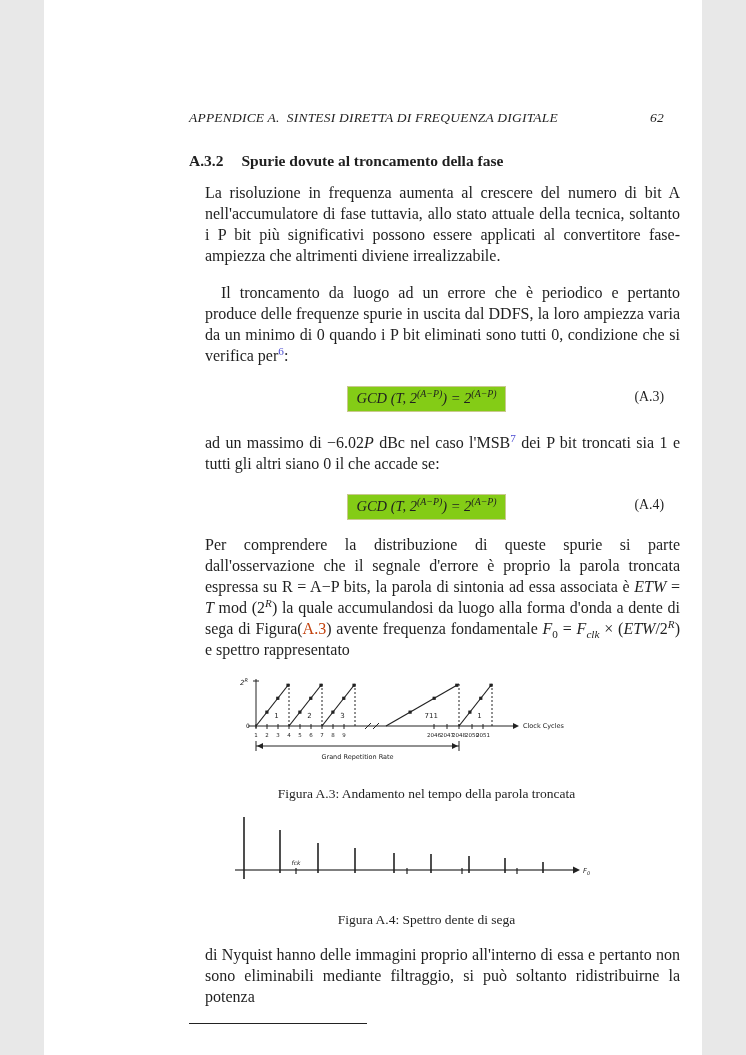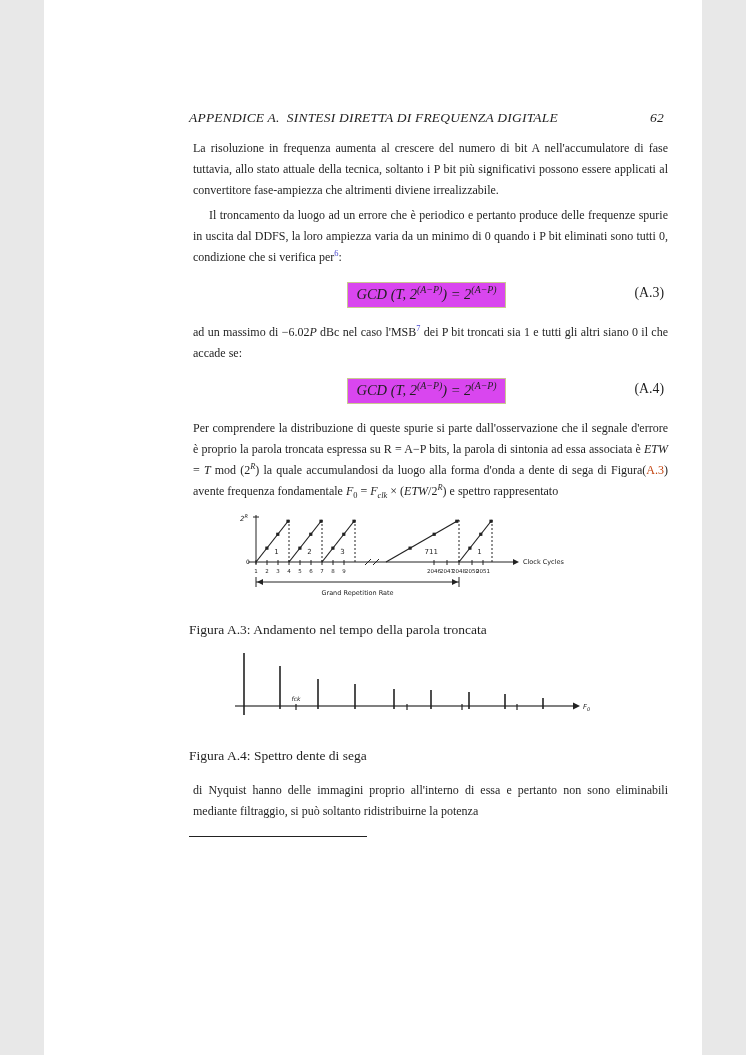--- a/index.html
+++ b/index.html
@@ -19,61 +19,65 @@
     display:flex; justify-content:space-between; align-items:baseline;
     font-style:italic; font-size:13.5px; letter-spacing:0.2px;
   }
   .running-header .title { white-space:pre; }
   .section-heading {
     margin-top:26px;
     font-weight:bold; font-size:15.5px;
     display:flex; gap:18px;
   }
   p.body {
-    margin:4px; font-size:12px; line-height:21px;
+    margin:16px; font-size:16px; line-height:21px;
     text-align:justify;
   }
   p.body.first { margin-top:12px; }
   p.body.indent { text-indent:16px; }
   .i { font-style:italic; }
   .sup { vertical-align:super; font-size:0.7em; line-height:0; }
   .sub { vertical-align:sub; font-size:0.7em; line-height:0; }
   .link { color:#c2410c; cursor:pointer; }
   .fn { color:#4a4ad0; vertical-align:super; font-size:0.7em; line-height:0; cursor:pointer; }
   .eq-row {
     position:relative; margin:10px 0 10px 0; height:34px;
     display:flex; align-items:center; justify-content:center;
   }
   .eq-box {
-    background:#d946ef; border:1px solid #c9c98f;
+    background:#84cc16; border:1px solid #c9c98f;
     padding:3px 8px 4px 8px; font-size:14.5px; font-style:italic;
   }
   .eq-box .sup { font-size:0.68em; }
   .eq-num {
     position:absolute; right:0; top:7px; font-size:13.8px; font-style:normal;
   }
   .figure-block { margin-top:10px; }
   .fig-caption {
-    margin-top:16px; text-align:left; font-size:13.5px;
+    margin-top:16px; text-align:center; font-size:13.5px;
   }
   svg text { font-family:"DejaVu Sans","Liberation Sans",sans-serif; fill:#222; }
   .footnote-area { margin-top:14px; font-size:12px; line-height:16.5px; }
   .footnote-rule { width:178px; border:0; border-top:1px solid #222; margin:0 0 5px 0; }
   .footnote { margin:0; text-indent:14px; }
 </style>
 </head>
 <body>
 
 <div class="page">
 
   <div class="col running-header">
     <span class="title">APPENDICE A.  SINTESI DIRETTA DI FREQUENZA DIGITALE</span>
     <span>62</span>
   </div>
 
+  <div class="col section-heading">
+    <span>A.3.2</span>
+    <span>Spurie dovute al troncamento della fase</span>
+  </div>
 
   <p class="body col first"><span>La risoluzione in frequenza aumenta al crescere del numero di bit A nell'accumulatore di fase tuttavia, allo stato attuale della tecnica, soltanto i P bit più significativi possono essere applicati al convertitore fase-ampiezza che altrimenti diviene irrealizzabile.</span></p>
   <p class="body col indent"><span>Il troncamento da luogo ad un errore che è periodico e pertanto produce delle frequenze spurie in uscita dal DDFS, la loro ampiezza varia da un minimo di 0 quando i P bit eliminati sono tutti 0, condizione che si verifica per</span><span class="fn">6</span><span>:</span></p>
 
   <div class="col eq-row">
     <span class="eq-box"><span class="i">GCD</span><span> (</span><span class="i">T</span><span>, 2</span><span class="sup i">(A−P)</span><span>) = 2</span><span class="sup i">(A−P)</span></span>
     <span class="eq-num">(A.3)</span>
   </div>
 
   <p class="body col"><span>ad un massimo di −6.02</span><span class="i">P</span><span> dBc nel caso l'MSB</span><span class="fn">7</span><span> dei P bit troncati sia 1 e tutti gli altri siano 0 il che accade se:</span></p>

